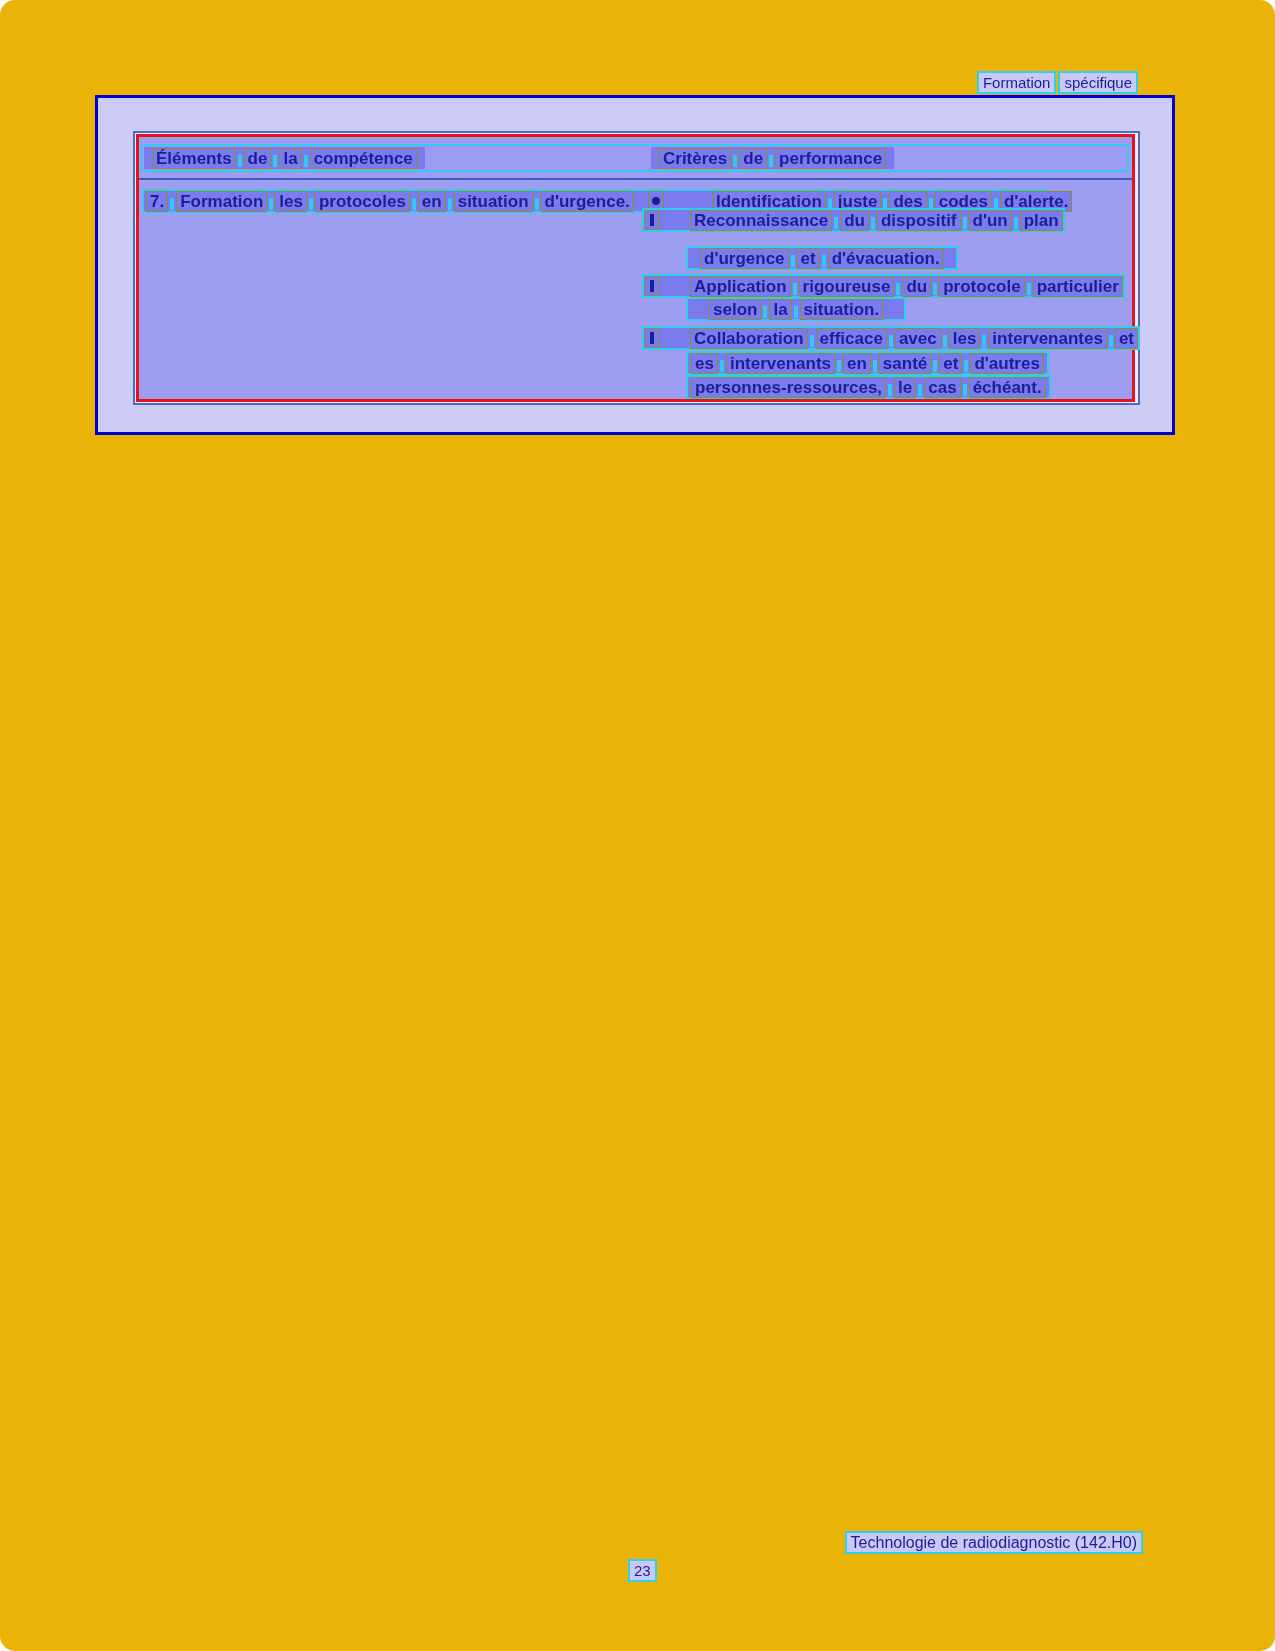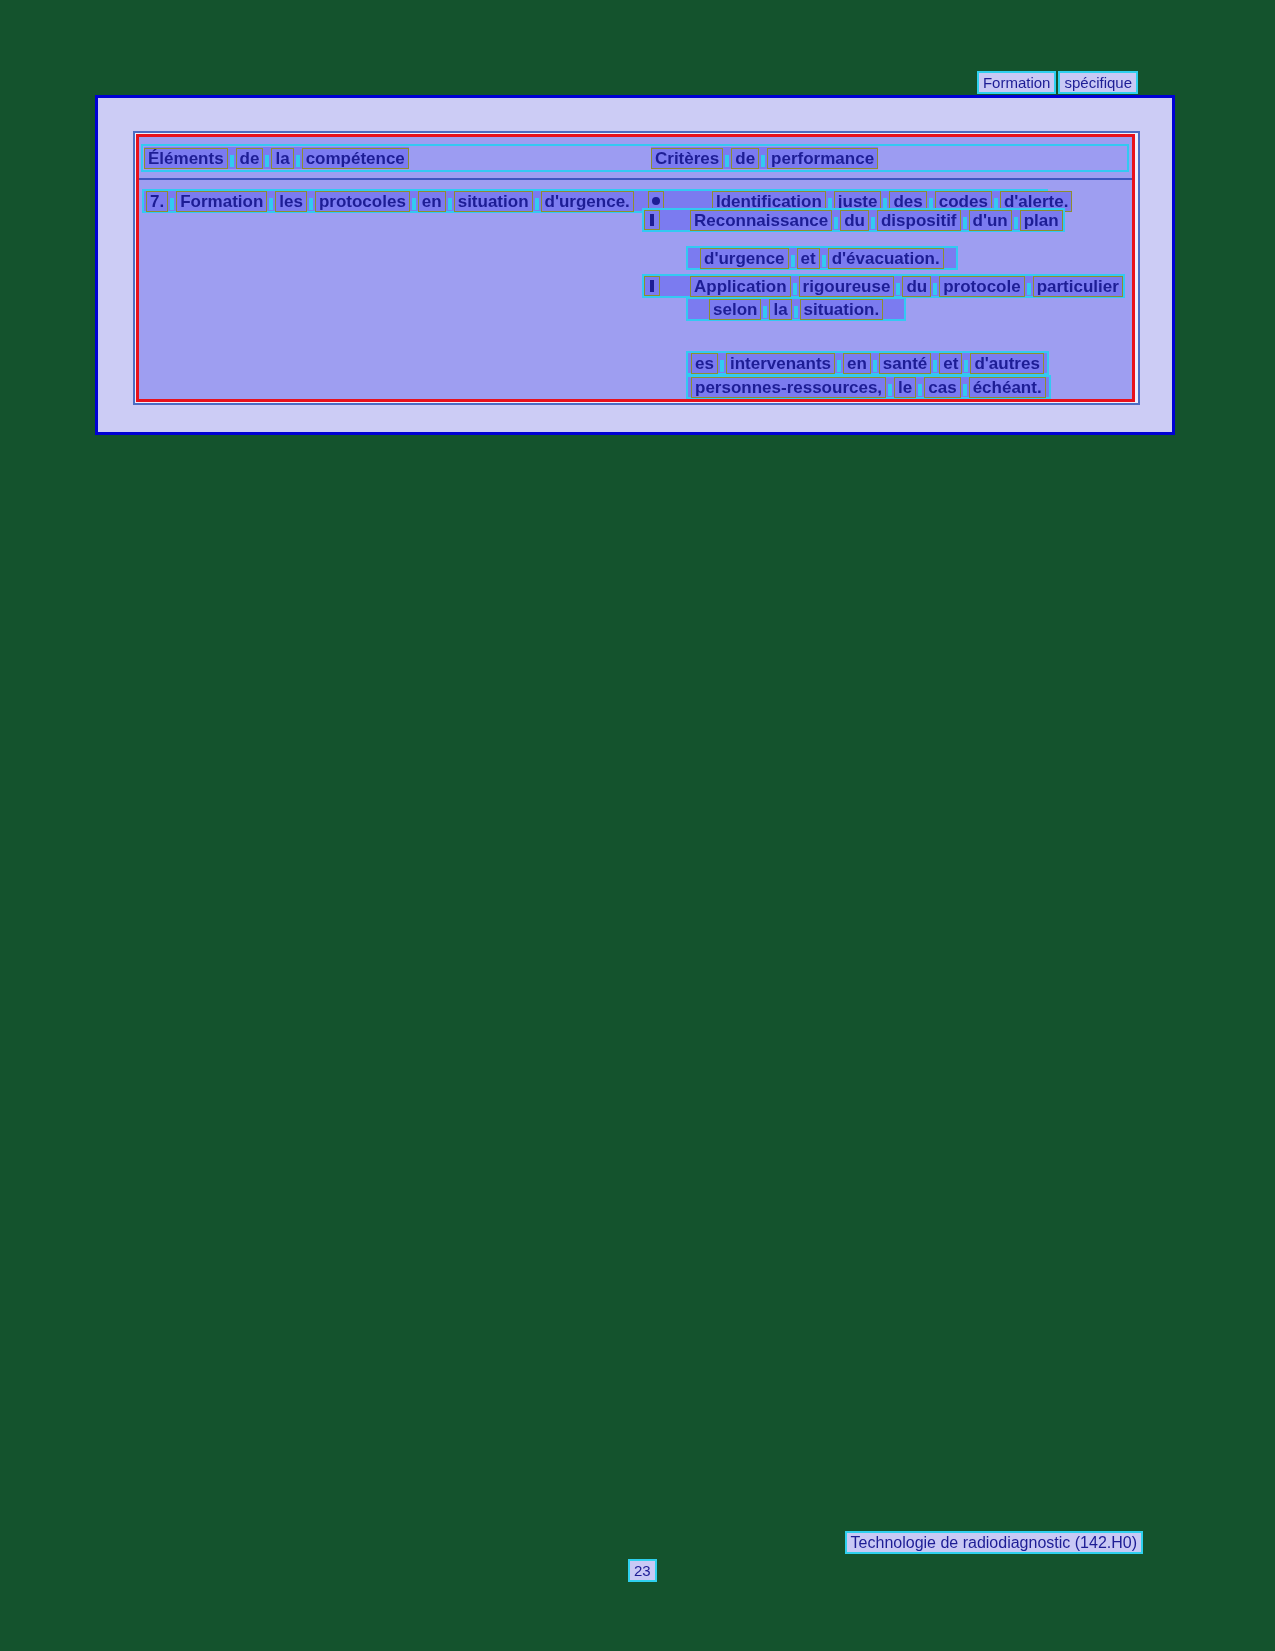--- a/index.html
+++ b/index.html
@@ -1,18 +1,18 @@
 <!DOCTYPE html>
 <html><head>
 <meta charset="utf-8">
 <style>
   html,body{margin:0;padding:0;background:#ffffff;}
   .page{
-    position:relative;width:1275px;height:1651px;background:#14532d;overflow:hidden;
-    font-family:"Liberation Sans", sans-serif;color:#1d1d95;
+    position:relative;width:1275px;height:1651px;background:#eab308;overflow:hidden;
+    font-family:"Liberation Sans", sans-serif;color:#1d1d95;border-radius:15px;
   }
   
   .cyanbox{
     display:inline-flex;align-items:center;
     background:#c9c9f5;border:2px solid #2fd0ee;
     padding:0 4px;height:19px;
     font-size:15px;font-weight:normal;color:#1d1d95;white-space:nowrap;
   }
   .note-row{position:absolute;display:flex;gap:2px;}
   
@@ -34,21 +34,21 @@
   .band{
     position:absolute;display:flex;align-items:center;
     border:2px solid #33c9f2;background:#7b7bf0;box-sizing:border-box;
     height:24px;white-space:nowrap;
   }
   .band.light{background:#9c9cf2;}
   .band.hdr{height:28px;}
   .grp{
     position:absolute;top:0;bottom:0;display:flex;align-items:center;white-space:nowrap;
   }
-  .grp.dark{background:#7b7bf0;top:1px;bottom:1px;padding:0 0;}
+  .grp.dark{background:#7b7bf0;top:1px;bottom:1px;padding:0 8px;}
   
   .w{
     display:inline-block;position:relative;
     background:#7b7bf0;border:1px solid #8e8e2e;
     padding:1px 3px;line-height:17px;
     font-size:17px;font-weight:bold;color:#1d1d95;
   }
   .w:not(:last-child){margin-right:8px;}
   .w:not(:last-child)::after{
     content:'';position:absolute;right:-7px;bottom:1px;width:4px;height:12px;background:#33c9f2;
@@ -137,20 +137,26 @@
             </span>
           <span class="grp-inline"><span class="w">Application</span><span class="w">rigoureuse</span><span class="w">du</span><span class="w">protocole</span><span class="w">particulier</span></span>
         </div>
 
         <div class="band" style="left:547px;top:160px;padding:0 21px;">
             <span class="w">selon</span>
             <span class="w">la</span>
             <span class="w">situation.</span>
           </div>
 
+        <div class="band" style="left:503px;top:189px;">
+          <span class="bullet-box">
+              <span class="b-bar"></span>
+            </span>
+          <span class="grp-inline"><span class="w">Collaboration</span><span class="w">efficace</span><span class="w">avec</span><span class="w">les</span><span class="w">intervenantes</span><span class="w">et</span></span>
+        </div>
 
         <div class="band" style="left:547px;top:214px;padding:0 3px;text-align:right;">
             <span class="w">es</span>
             <span class="w">intervenants</span>
             <span class="w">en</span>
             <span class="w">santé</span>
             <span class="w">et</span>
             <span class="w">d'autres</span>
           </div>
 

